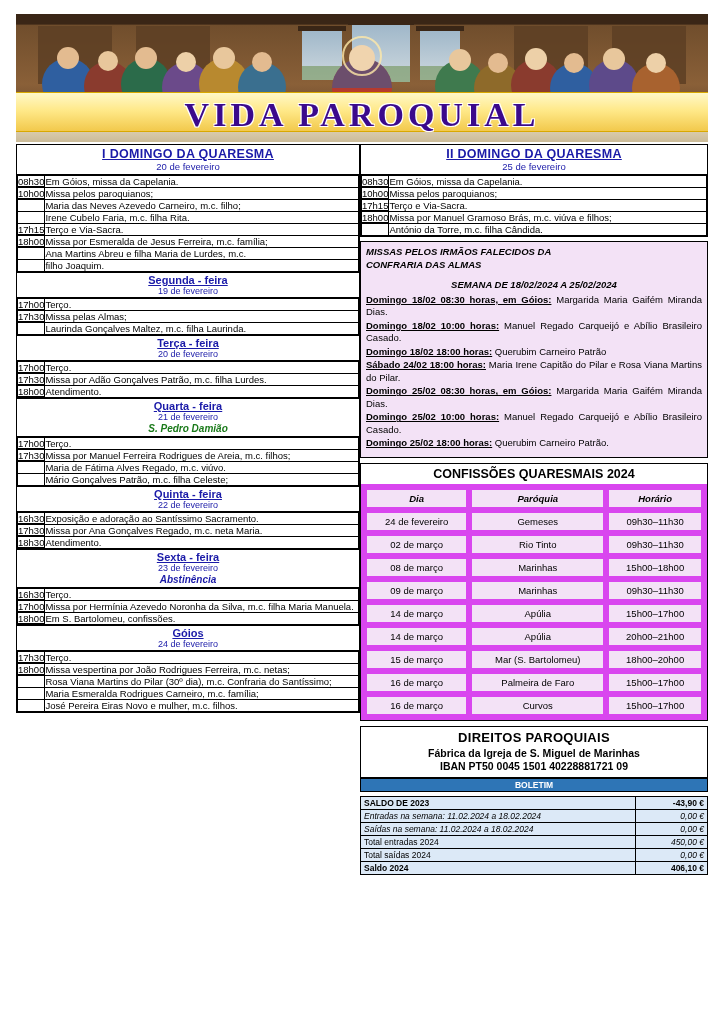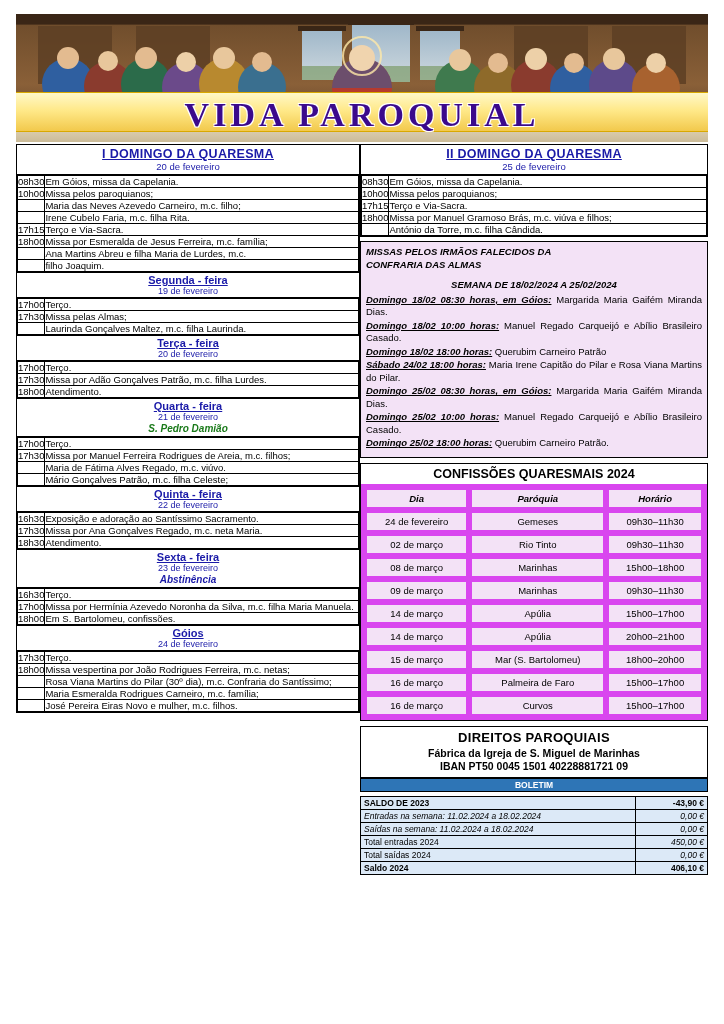--- a/index.html
+++ b/index.html
@@ -62,32 +62,32 @@
   .day-head {
     text-align:center; font-weight:bold; color:#1a1aa8; font-size:11px;
     text-decoration: underline; padding-top:1px;
   }
   .day-date { text-align:center; color:#1a1aa8; font-size:9px; padding-bottom:1px; }
   .day-extra { text-align:center; color:#1a7a1a; font-weight:bold; font-style:italic; font-size:10px; padding-bottom:2px; }
   .day-extra.blue { color:#1a1aa8; }
 
   .sched { width: 100%; border-collapse: collapse; }
   .sched td { border: none; vertical-align: top; padding: 0.5px 2px; }
-  .sched td.h { width: 18px; white-space: nowrap; font-size: 9.5px; }
+  .sched td.h { width: 18px; text-decoration: underline; white-space: nowrap; font-size: 9.5px; }
   .sched td.t { font-size: 9.5px; }
   .just { text-align: justify; }
 
   .cellpad { padding: 2px 3px 3px 3px; }
 
   
   .almas-box { background: #f3e2f6; border:1px solid #000; margin-top: 4px; padding: 4px 5px 6px 5px; }
   .almas-title { text-align:left; font-weight:bold; font-style:italic; font-size:9.5px; line-height:1.35; }
   .almas-week { text-align:center; font-weight:bold; font-style:italic; font-size:9.5px; margin: 7px 0 4px; }
   .almas-line { font-size:9.5px; line-height:1.32; margin-bottom: 1px; text-align: justify; }
-  .almas-line b { font-style: italic; text-decoration: underline; }
+  .almas-line b { text-decoration: underline; }
 
   .conf-box { border:1px solid #000; margin-top: 5px; background:#fff; }
   .conf-title { text-align:center; font-weight:bold; font-size:12.5px; padding:3px 0 3px; }
   table.conf { width:100%; border-collapse: collapse; }
   table.conf th, table.conf td {
     border:6px solid #d946ef; text-align:center; font-size:9.5px; padding:3px 2px;
     background:#f3e2f6;
   }
   table.conf th { font-style: italic; font-weight: bold; }
 

